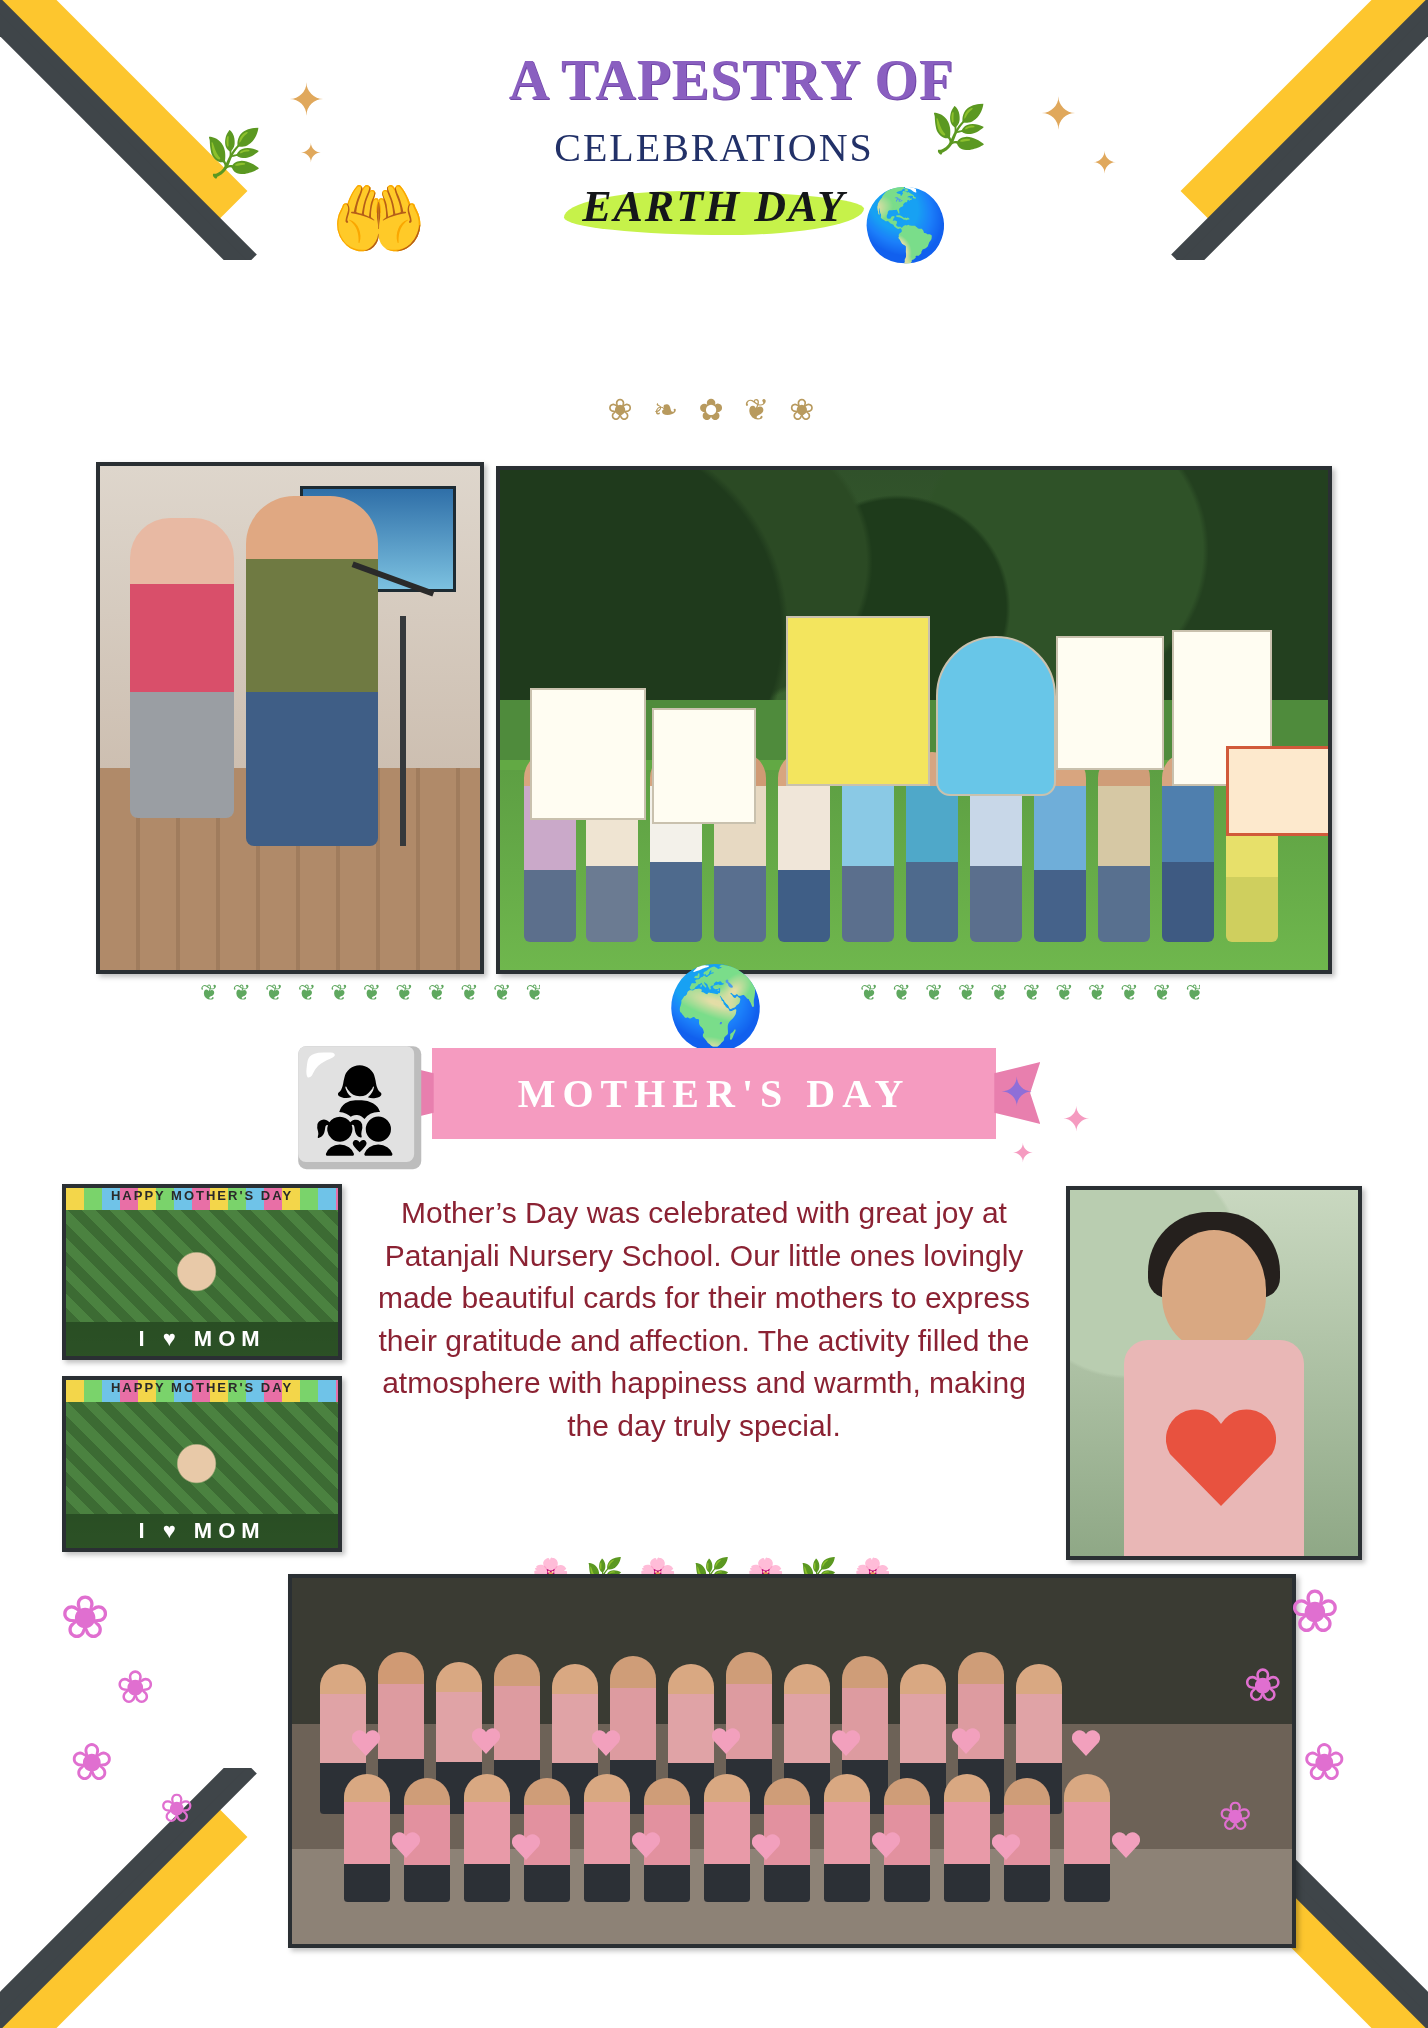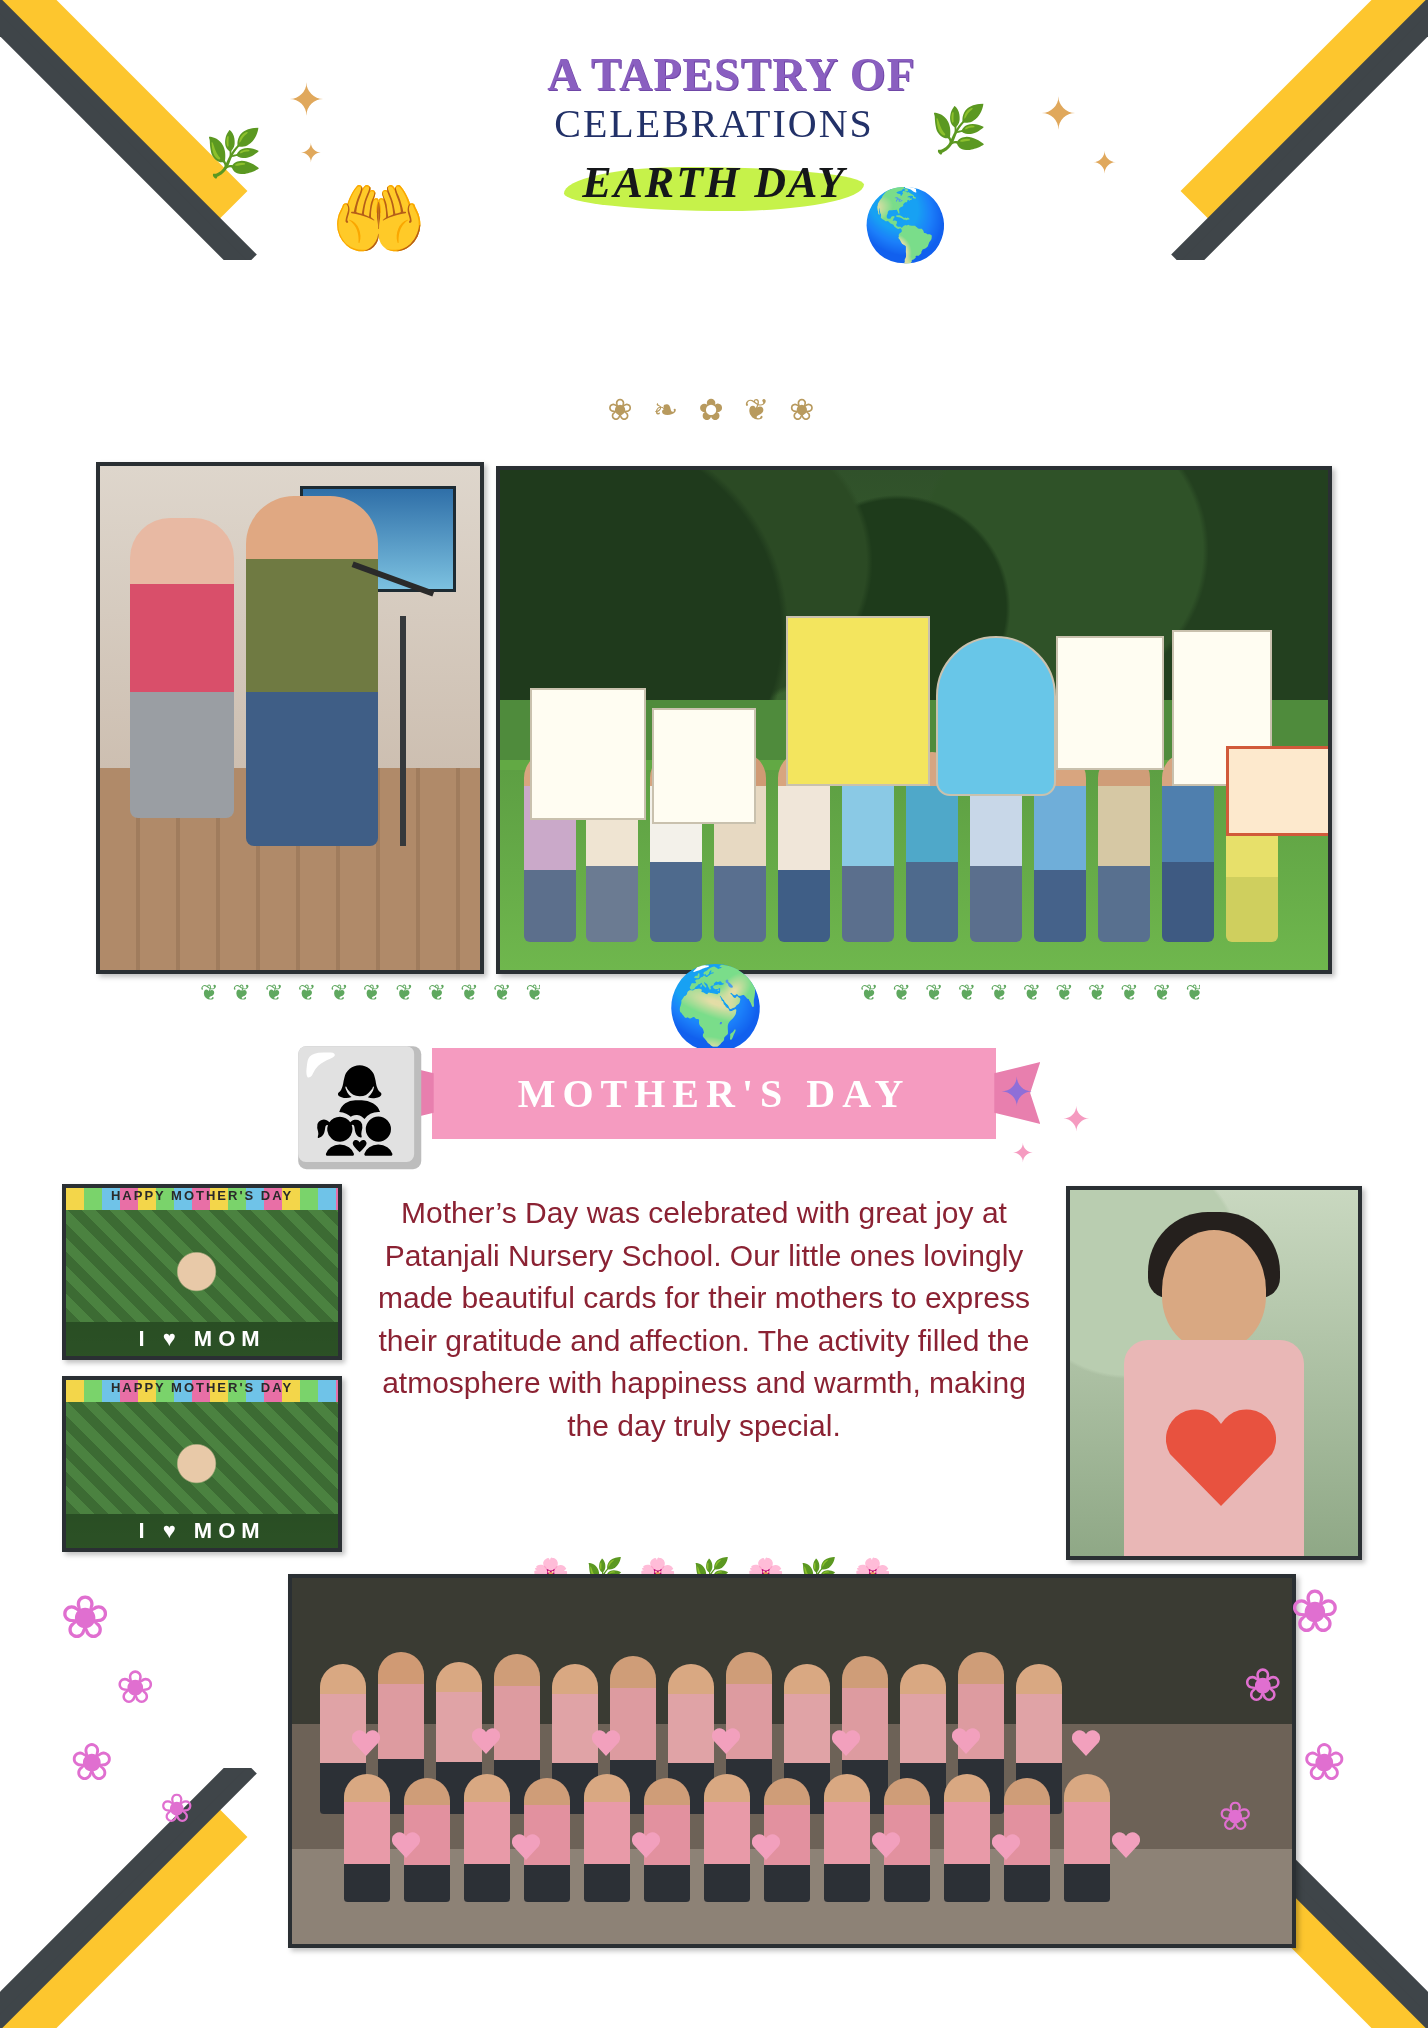--- a/index.html
+++ b/index.html
@@ -54,34 +54,34 @@
   
   .header {
     position: absolute;
     top: 52px;
     left: 0;
     width: 100%;
     text-align: center;
   }
   .title-main {
     font-family: "Liberation Serif", serif;
-    font-size: 46px;
+    font-size: 56px;
     font-weight: bold;
     letter-spacing: 1px;
     color: #8a5fc0;
     line-height: 1.0;
     text-shadow: 1px 1px 0 #6f46a6;
     padding-left: 35px;
   }
   .title-sub {
     font-family: "Liberation Serif", serif;
     font-size: 40px;
     letter-spacing: 2px;
     color: #223168;
-    margin-top: 2px;
+    margin-top: 16px;
   }
   .earthday-wrap {
     position: relative;
     display: inline-block;
     margin-top: 10px;
   }
   .earthday-highlight {
     position: absolute;
     left: -18px;
     top: 10px;

